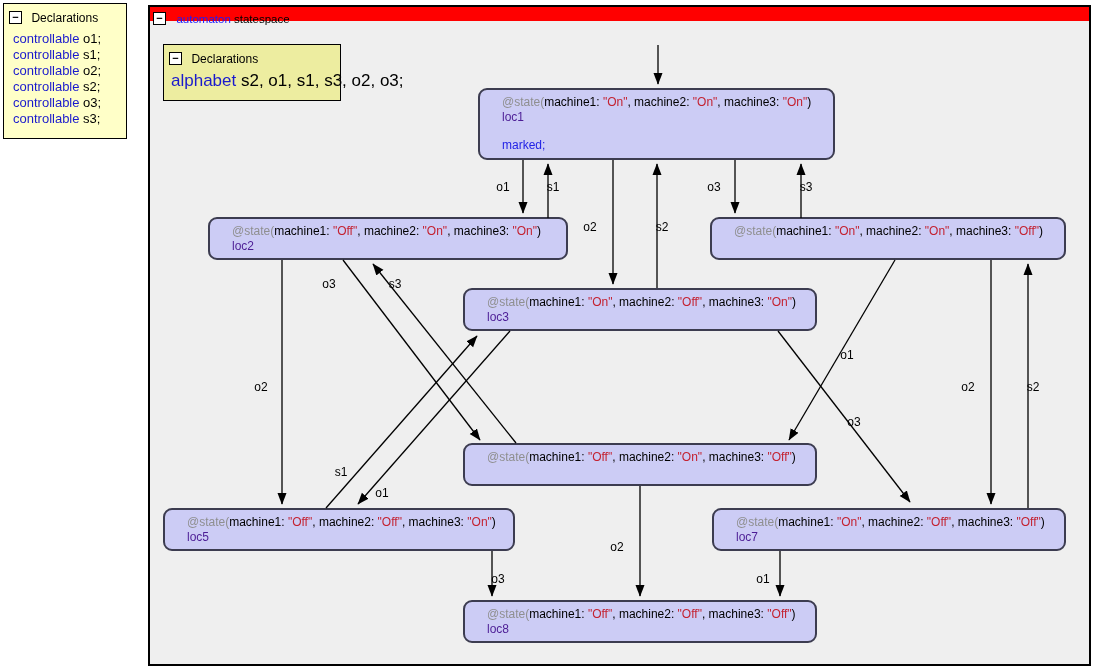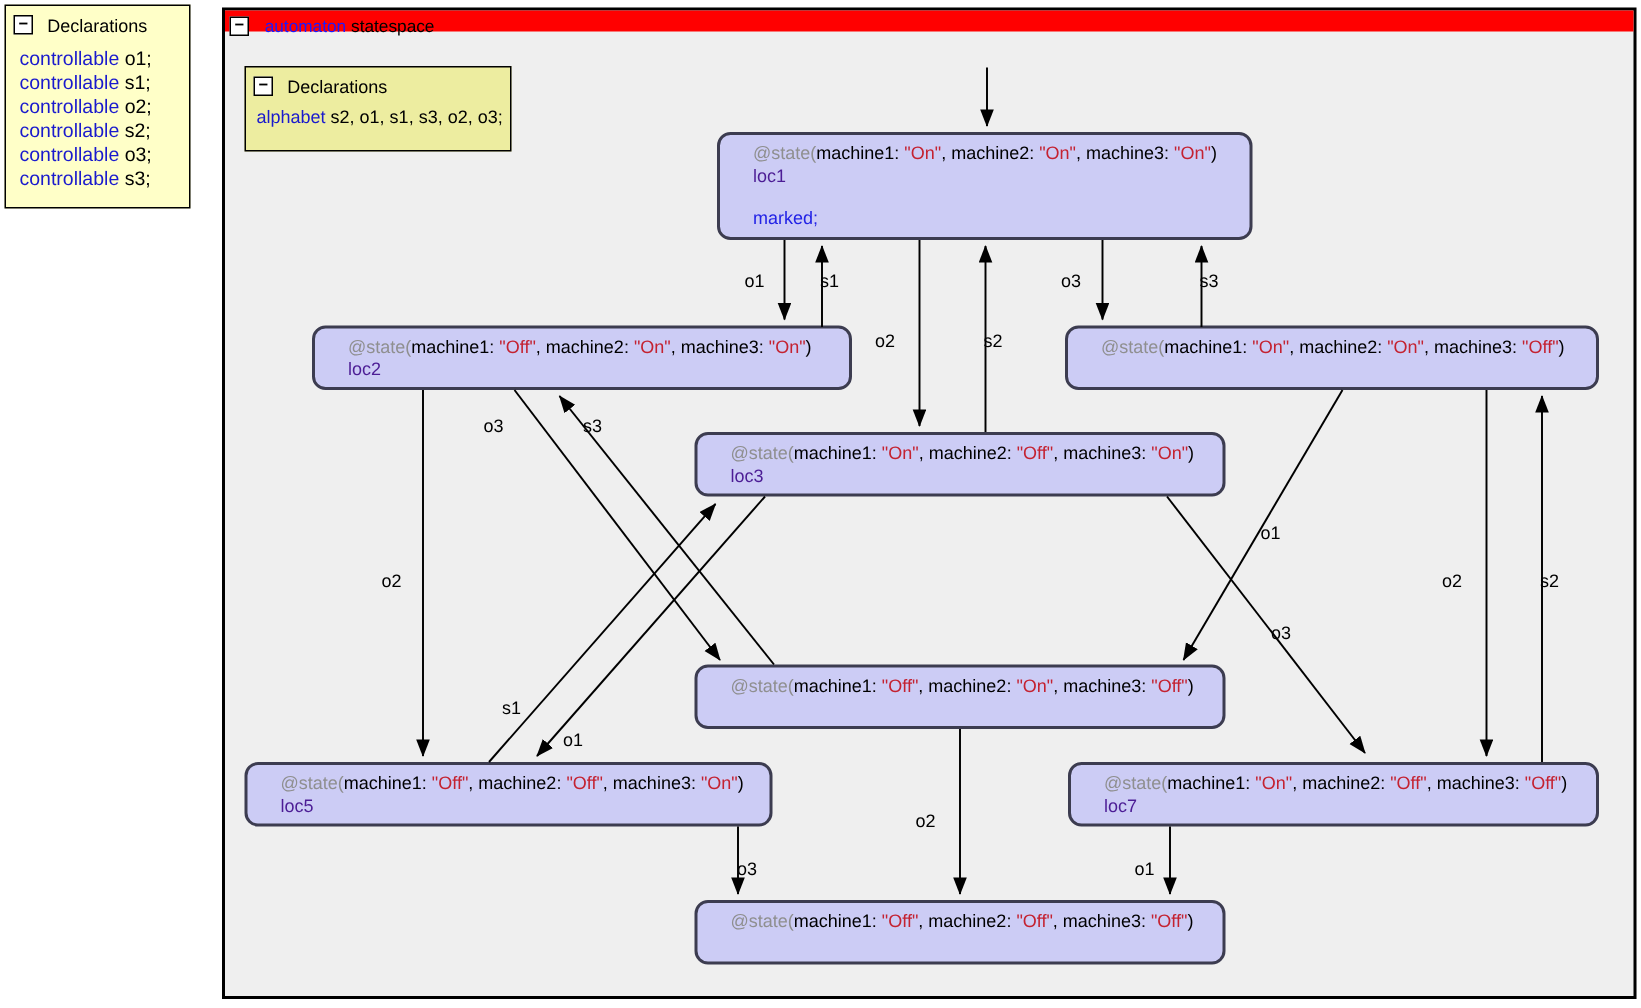--- a/index.html
+++ b/index.html
@@ -28,21 +28,21 @@
     background:#ff0000; padding:2px 0 0 3px; white-space:nowrap; }
   #main-titlebar .ttl { font-size:11.5px; margin-left:6px; vertical-align:middle; }
   #main-titlebar .kw-title { color:#1a1aff; }
   #main-titlebar .name-title { color:#000; }
 
   
   #decl-box { position:absolute; left:13px; top:37px; width:178px; height:57px;
     background:#ededa0; border:1px solid #000; }
   #decl-box .hdr { padding:4px 0 1px 5px; }
   #decl-box .hdr .ttl { font-size:12px; color:#000; margin-left:5px; vertical-align:middle; }
-  #decl-box .body { padding:3px 0 0 7px; font-size:12px; white-space:nowrap; }
+  #decl-box .body { padding:3px 0 0 7px; font-size:17px; white-space:nowrap; }
 
   
   .state { position:absolute; background:#ccccf5; border:2px solid #3c3c50;
     border-radius:9px; padding:5px 8px 4px 22px; font-size:12px; line-height:15px;
     white-space:nowrap; cursor:default; }
   .state .gray { color:#8f8f8f;margin-top:12px; }
   .state .val { color:#c42231; }
   .state .blk { color:#000; }
   .state .mk { color:#2222e6; }
   .state .name-line { color:#4c1d95; }
@@ -112,20 +112,21 @@
       </div>
       <div class="state" style="left: 463px; top: 443px; width: 354px; height: 43px;">
         <div><span class="gray">@state(</span><span class="blk">machine1: </span><span class="val">"Off"</span><span class="blk">, machine2: </span><span class="val">"On"</span><span class="blk">, machine3: </span><span class="val">"Off"</span><span class="blk">)</span></div>
       </div>
       <div class="state" style="left: 712px; top: 508px; width: 354px; height: 43px;">
         <div><span class="gray">@state(</span><span class="blk">machine1: </span><span class="val">"On"</span><span class="blk">, machine2: </span><span class="val">"Off"</span><span class="blk">, machine3: </span><span class="val">"Off"</span><span class="blk">)</span></div>
         <div class="name-line">loc7</div>
       </div>
       <div class="state" style="left: 463px; top: 600px; width: 354px; height: 43px;">
         <div><span class="gray">@state(</span><span class="blk">machine1: </span><span class="val">"Off"</span><span class="blk">, machine2: </span><span class="val">"Off"</span><span class="blk">, machine3: </span><span class="val">"Off"</span><span class="blk">)</span></div>
+        <div class="name-line">loc8</div>
       </div>
     </div>
 
   <svg id="edges-svg" viewBox="0 0 1094 672" xmlns="http://www.w3.org/2000/svg">
     <defs>
       <marker id="arrow" markerWidth="10" markerHeight="8" refX="8.5" refY="3.5" orient="auto">
         <path d="M0,0 L9,3.5 L0,7 z" fill="#000"></path>
       </marker>
     </defs>
     <g id="edge-group">

